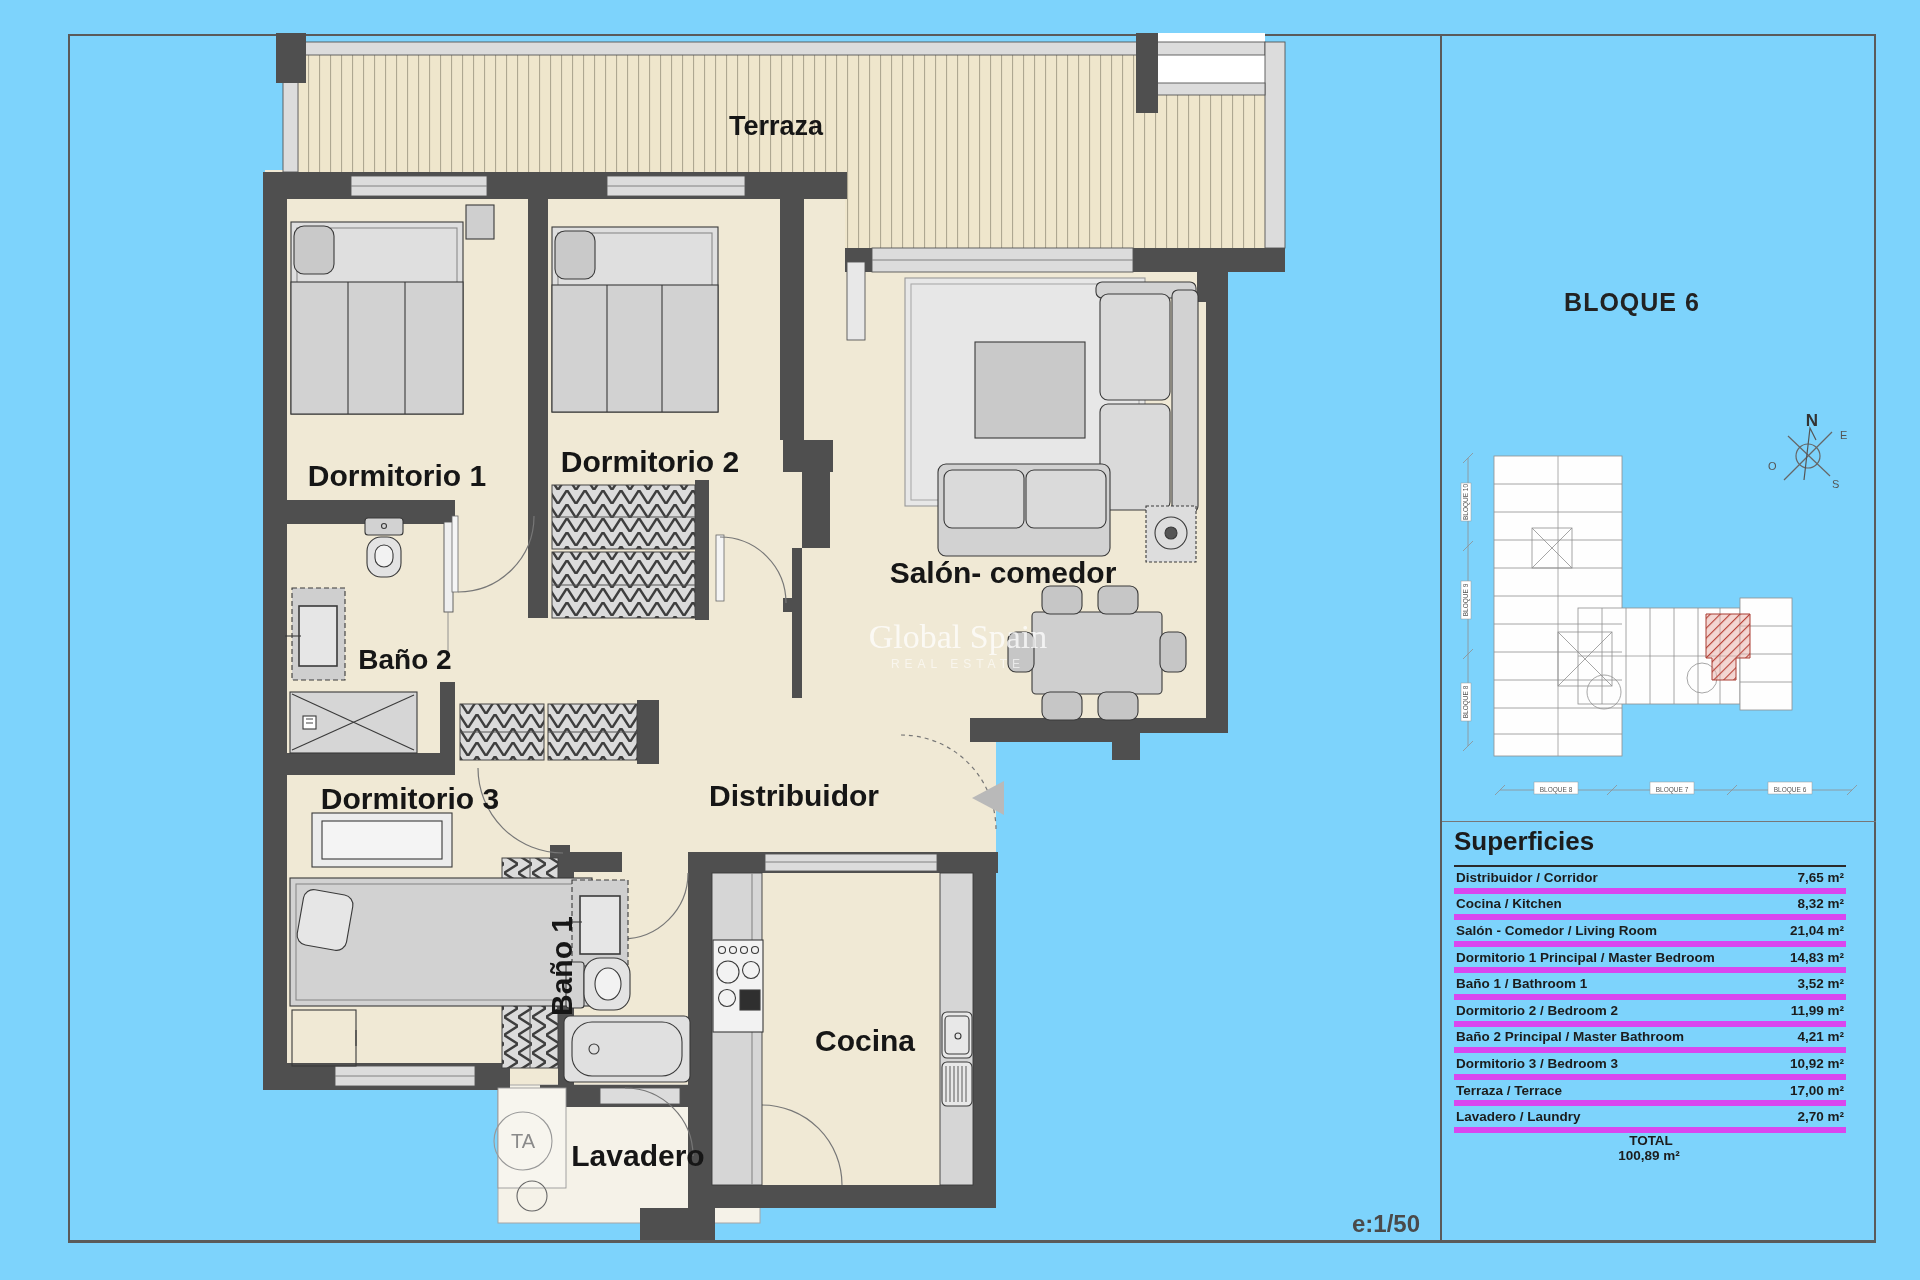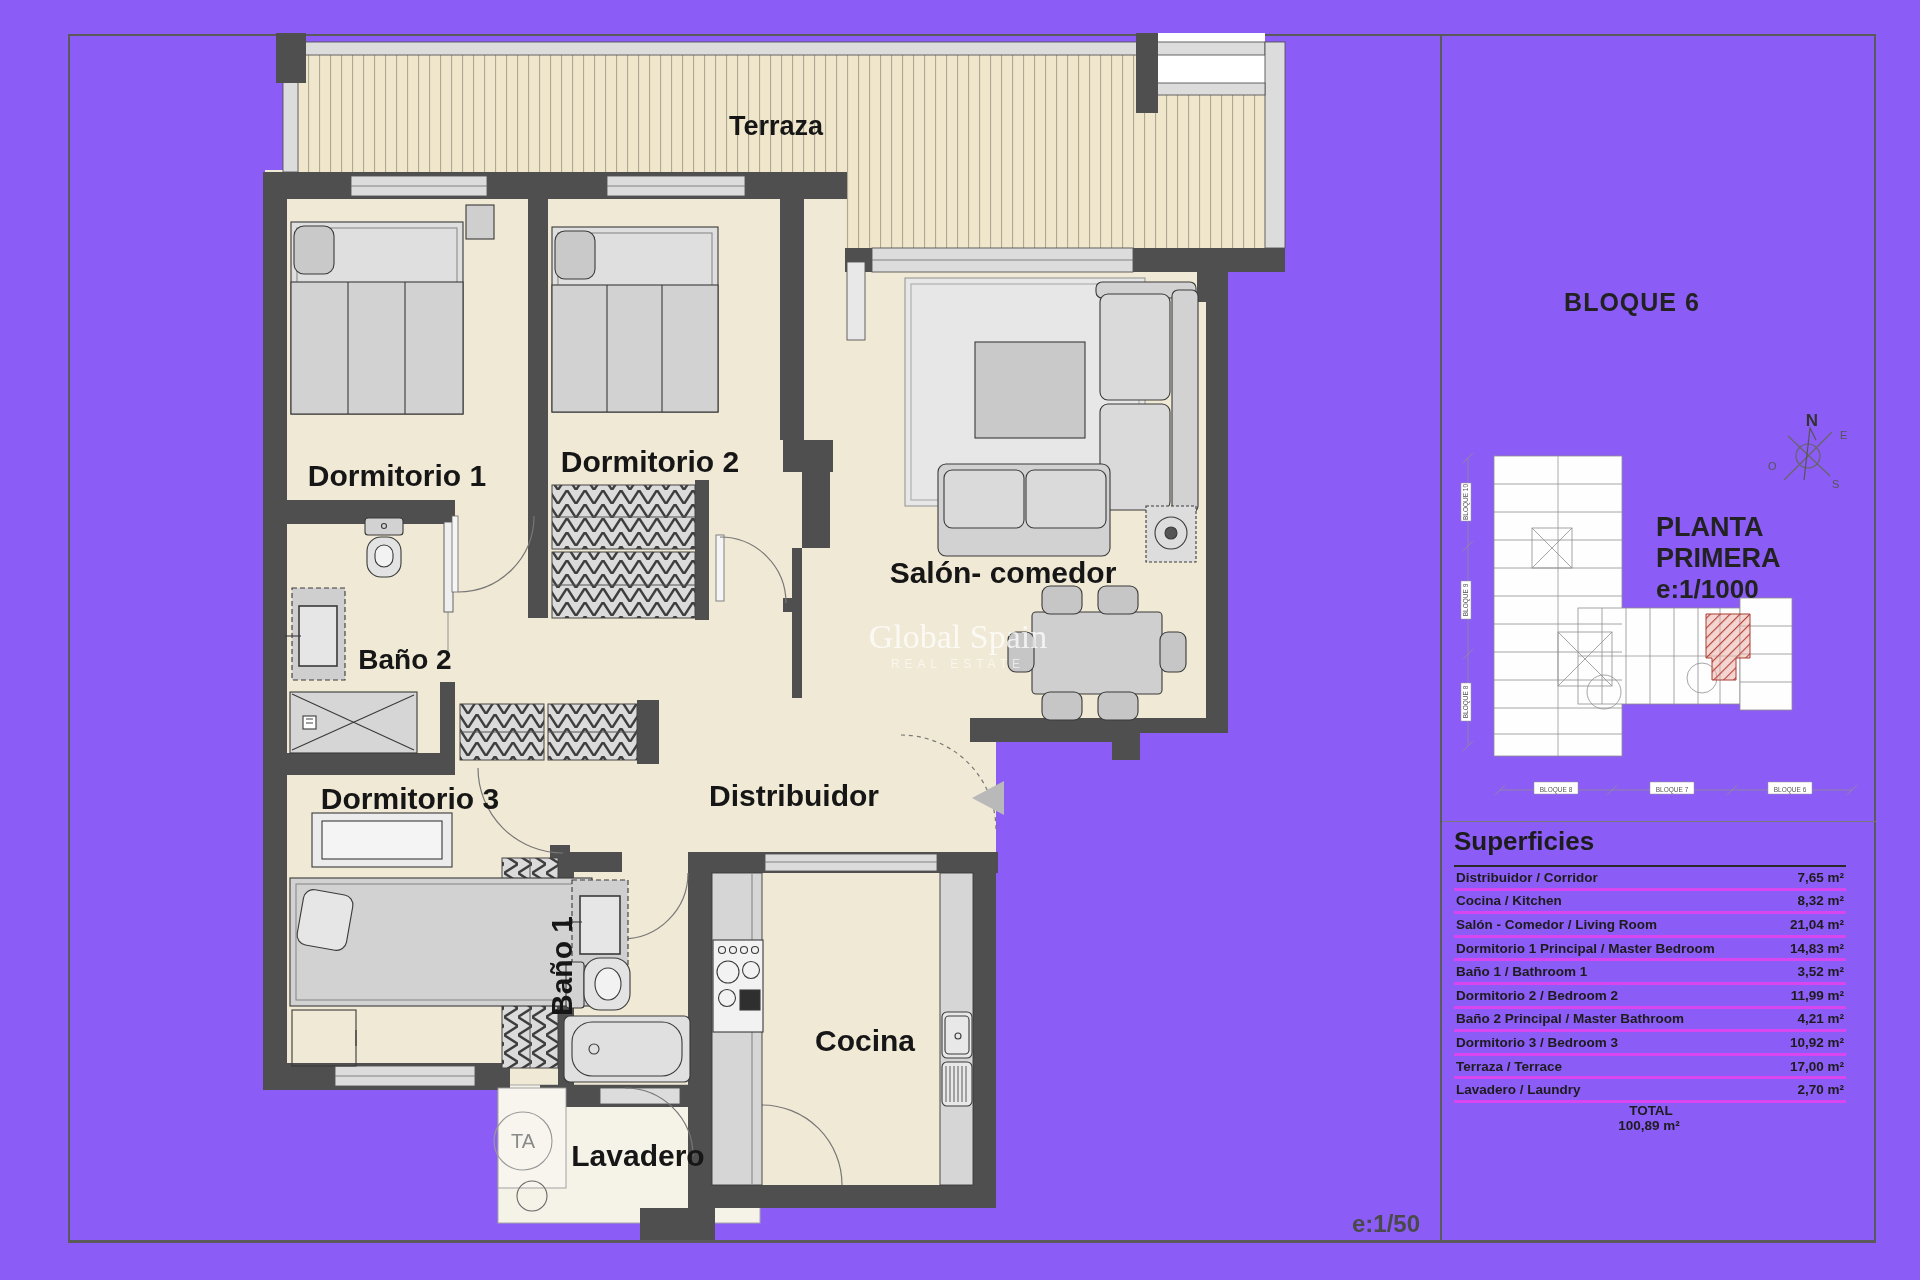--- a/index.html
+++ b/index.html
@@ -1,31 +1,31 @@
 <!DOCTYPE html>
 <html><head>
 <meta charset="utf-8">
 <style>
   html,body{margin:0;padding:0;background:#ffffff;}
-  .page{position:relative;width:1920px;height:1280px;background:#8b5cf6;overflow:hidden;
+  .page{position:relative;width:1920px;height:1280px;background:#7dd3fc;overflow:hidden;
         font-family:"Liberation Sans",sans-serif;}
   .sheet{position:absolute;left:68px;top:34px;width:1808px;height:1209px;
          border:2px solid #5a5a5a;border-bottom-width:3px;box-sizing:border-box;}
   .divider{position:absolute;left:1440px;top:34px;width:2px;height:1209px;background:#5a5a5a;}
   .plan-svg{position:absolute;left:0;top:0;}
   .panel{position:absolute;left:1442px;top:34px;width:380px;height:1209px;}
   .block-title{position:absolute;left:0;top:254px;width:100%;text-align:center;
                font-size:25px;font-weight:bold;letter-spacing:1px;color:#222;}
   .planta{position:absolute;left:214px;top:478px;font-size:27px;font-weight:bold;color:#222;line-height:31px;}
   .planta .sc{font-size:26px;}
   .sep{position:absolute;left:0;top:787px;width:434px;height:1px;background:#777;}
   .sup-title{position:absolute;left:12px;top:792px;font-size:26px;font-weight:bold;color:#1c1c1c;}
   .sup-table{position:absolute;left:12px;top:831px;width:392px;border-top:2px solid #2a2a2a;}
   .srow{display:flex;justify-content:space-between;align-items:center;height:20.6px;
-        border-bottom:3px solid #d946ef;font-size:13.5px;font-weight:bold;color:#1c1c1c;}
+        border-bottom:6px solid #d946ef;font-size:13.5px;font-weight:bold;color:#1c1c1c;}
   .srow.total{border-bottom:none;flex-direction:column;}
   .srow .lab{padding-left:2px;}
   .srow .val{padding-right:2px;text-align:center;}
   .compass-svg{position:absolute;left:318px;top:372px;}
   .site-svg{position:absolute;left:10px;top:412px;}
   svg text{font-family:"Liberation Sans",sans-serif;}
   .roomlab{font-weight:bold;fill:#161616;}
   .wm1{font-family:"Liberation Serif",serif;fill:#ffffff;opacity:0.75;}
   .wm2{font-family:"Liberation Sans",sans-serif;fill:#ffffff;opacity:0.6;letter-spacing:5px;}
 </style>
@@ -357,24 +357,20 @@
           <rect x="-22" y="-8" width="44" height="12" fill="#fff" stroke="#999" stroke-width="0.5"></rect>
           <text y="1.5">BLOQUE 7</text>
         </g>
         <g transform="translate(338,344)">
           <rect x="-22" y="-8" width="44" height="12" fill="#fff" stroke="#999" stroke-width="0.5"></rect>
           <text y="1.5">BLOQUE 6</text>
         </g>
       </g>
     </svg>
 
-    <div class="planta">
-      <div>PLANTA PRIMERA</div>
-      <div class="sc">e:1/1000</div>
-    </div>
 
     <div class="sep"></div>
     <div class="sup-title">Superficies</div>
 
     <div class="sup-table">
       <div class="srow">
           <span class="lab">Distribuidor / Corridor</span>
           <span class="val">7,65 m²</span>
         </div>
       <div class="srow">

